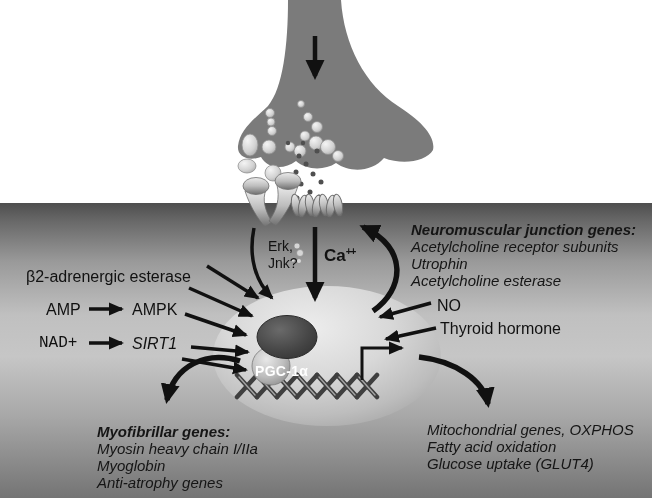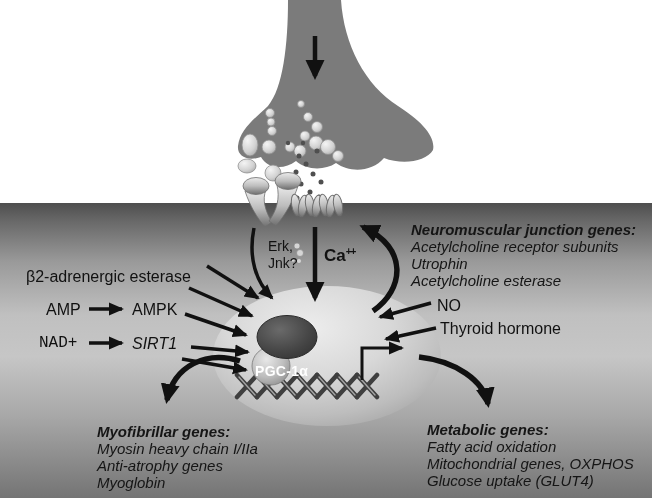--- a/index.html
+++ b/index.html
@@ -198,24 +198,23 @@
   <div class="block" style="left:411px;top:221px;">
     <div class="hdr">Neuromuscular junction genes:</div>
     <div>Acetylcholine receptor subunits</div>
     <div>Utrophin</div>
     <div>Acetylcholine esterase</div>
   </div>
 
   <div class="block" style="left:97px;top:423px;">
     <div class="hdr">Myofibrillar genes:</div>
     <div>Myosin heavy chain I/IIa</div>
+    <div>Myoglobin</div>
     <div>Anti-atrophy genes</div>
-    <div>Myoglobin</div>
   </div>
 
   <div class="block" style="left:427px;top:421px;">
-    <div class="hdr">Metabolic genes:</div>
+    <div>Mitochondrial genes, OXPHOS</div>
     <div>Fatty acid oxidation</div>
-    <div>Mitochondrial genes, OXPHOS</div>
     <div>Glucose uptake (GLUT4)</div>
   </div>
 
 </div>
 
 </body></html>

